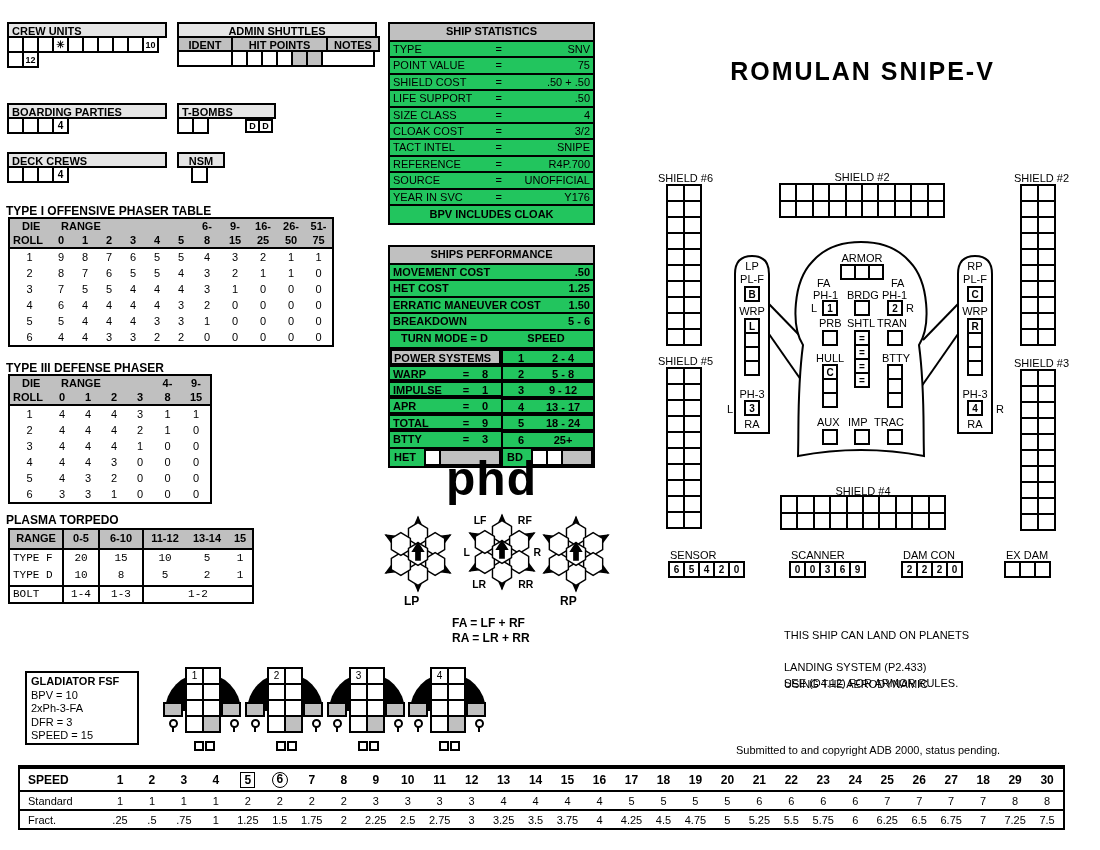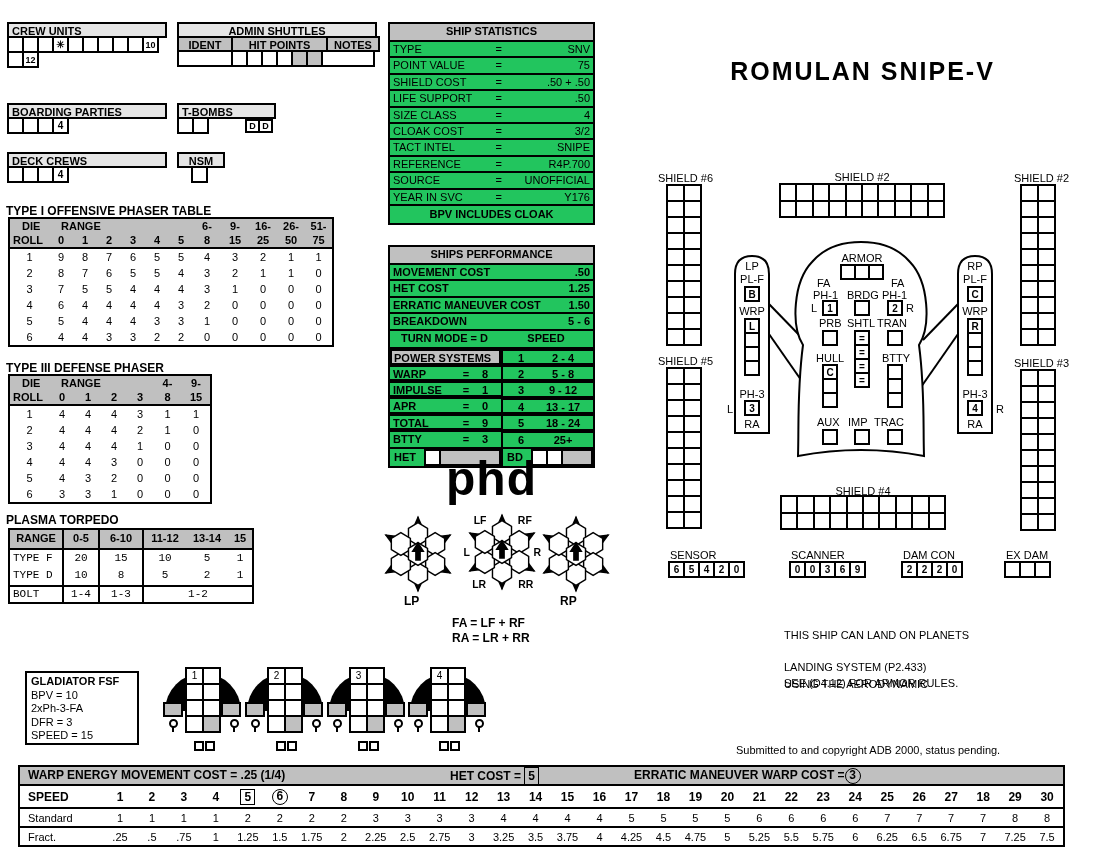--- a/index.html
+++ b/index.html
@@ -1151,25 +1151,20 @@
         <div class="fcell gray"><span></span></div>
       </div>
     <div class="fwing" style="left:0;top:37px"></div>
     <div class="fwing" style="left:58px;top:37px"></div>
     <span class="fglyph" style="left:6px;top:54px"></span>
     <span class="fglyph" style="left:67px;top:54px"></span>
     <div class="abs" style="left:31px;top:72px"><span class="fsm"></span><span class="fsm"></span></div>
   </div>
 
   <div id="speedchart">
-    <div class="schead">
-      <span style="left:8px">WARP ENERGY MOVEMENT COST = .25  (1/4)</span>
-      <span style="left:430px"><span>HET COST =</span> <span class="boxedv">5</span></span>
-      <span style="left:614px"><span>ERRATIC MANEUVER WARP COST =</span><span class="circledv">3</span></span>
-    </div>
     <div class="srow speedrow">
       <span class="slabel">SPEED</span>
       <div class="svals">
           <div class="scell">
             <span>1</span>
           </div>
           <div class="scell">
             <span>2</span>
           </div>
           <div class="scell">

